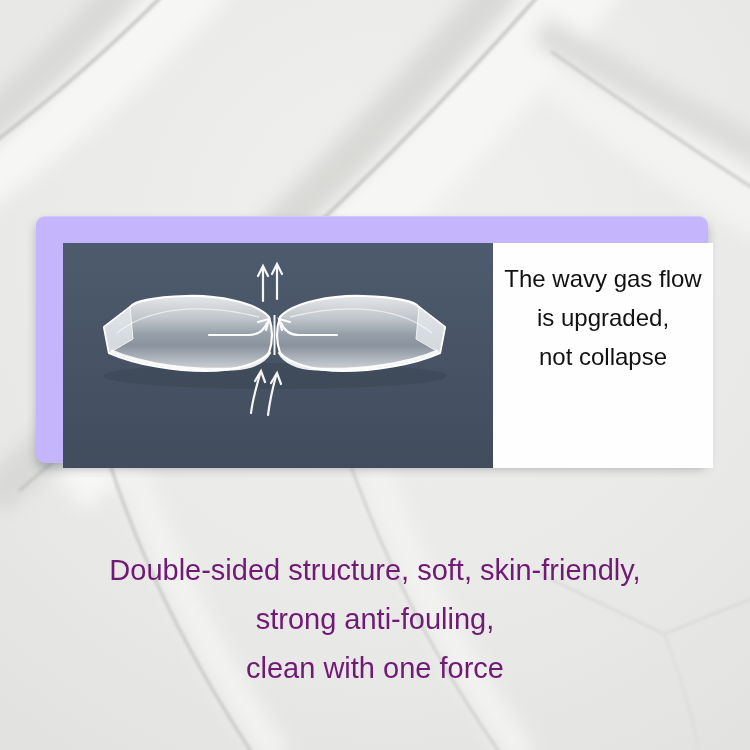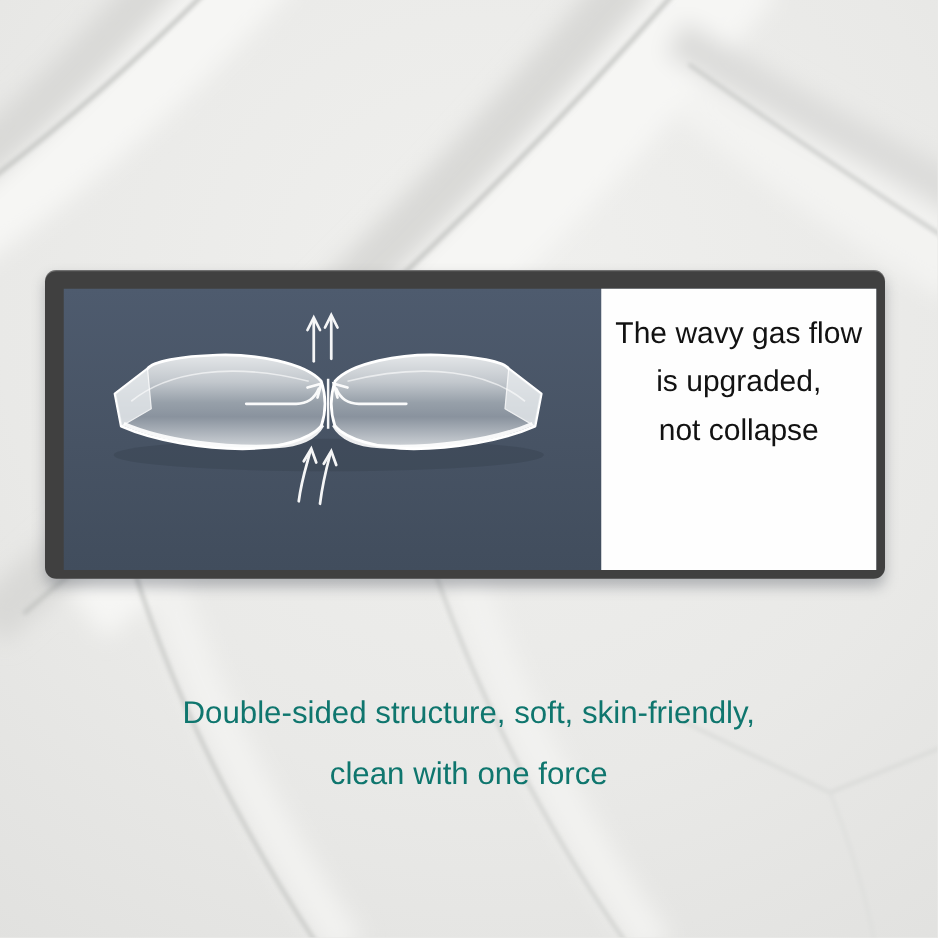--- a/index.html
+++ b/index.html
@@ -4,40 +4,40 @@
 <style>
   html,body{margin:0;padding:0;background:#e9e9e7;}
   .stage{
     position:relative;width:750px;height:750px;overflow:hidden;
     font-family:"Liberation Sans",sans-serif;
   }
   .fabric{position:absolute;left:0;top:0;width:750px;height:750px;display:block;}
   
   .panel{
     position:absolute;left:36px;top:216px;width:672px;height:247px;
-    box-sizing:border-box;background:#404040;border-radius:9px;padding:15px;
+    box-sizing:border-box;background:#c4b5fd;border-radius:9px;padding:27px;
     box-shadow:0 6px 10px rgba(90,96,104,.40), inset 0 1px 0 rgba(255,255,255,.25);
   }
   .panel-inner{
     position:relative;width:650px;height:225px;display:flex;
     background:linear-gradient(180deg,#4e5b6e 0%,#475364 55%,#414d5d 100%);
   }
   .diagram-area{position:relative;width:430px;height:225px;flex:0 0 auto;}
   .diagram-area svg{display:block;width:430px;height:225px;}
   .info-box{
     width:220px;height:225px;flex:0 0 auto;background:#fefefe;
     box-sizing:border-box;padding-top:16px;text-align:center;
   }
   .info-line{
     font-size:24px;line-height:39px;color:#121212;letter-spacing:0;white-space:nowrap;
   }
   
   .caption{position:absolute;left:0;top:546px;width:750px;text-align:center;}
   .caption-line{
-    font-size:25px;line-height:49px;color:#0f766e;white-space:nowrap;
+    font-size:29px;line-height:49px;color:#701a75;white-space:nowrap;
   }
 </style>
 </head>
 <body>
 
 <div class="stage">
 
   <svg class="fabric" width="750" height="750" viewBox="0 0 750 750" aria-hidden="true">
     <defs>
       <radialGradient id="baseGrad" cx="0.52" cy="0.32" r="0.95">
@@ -140,16 +140,17 @@
         <div class="info-line">The wavy gas flow</div>
         <div class="info-line">is upgraded,</div>
         <div class="info-line">not collapse</div>
       </div>
 
     </div>
   </div>
 
   <div class="caption">
     <div class="caption-line">Double-sided structure, soft, skin-friendly,</div>
+    <div class="caption-line">strong anti-fouling,</div>
     <div class="caption-line">clean with one force</div>
   </div>
 
 </div>
 
 </body></html>

